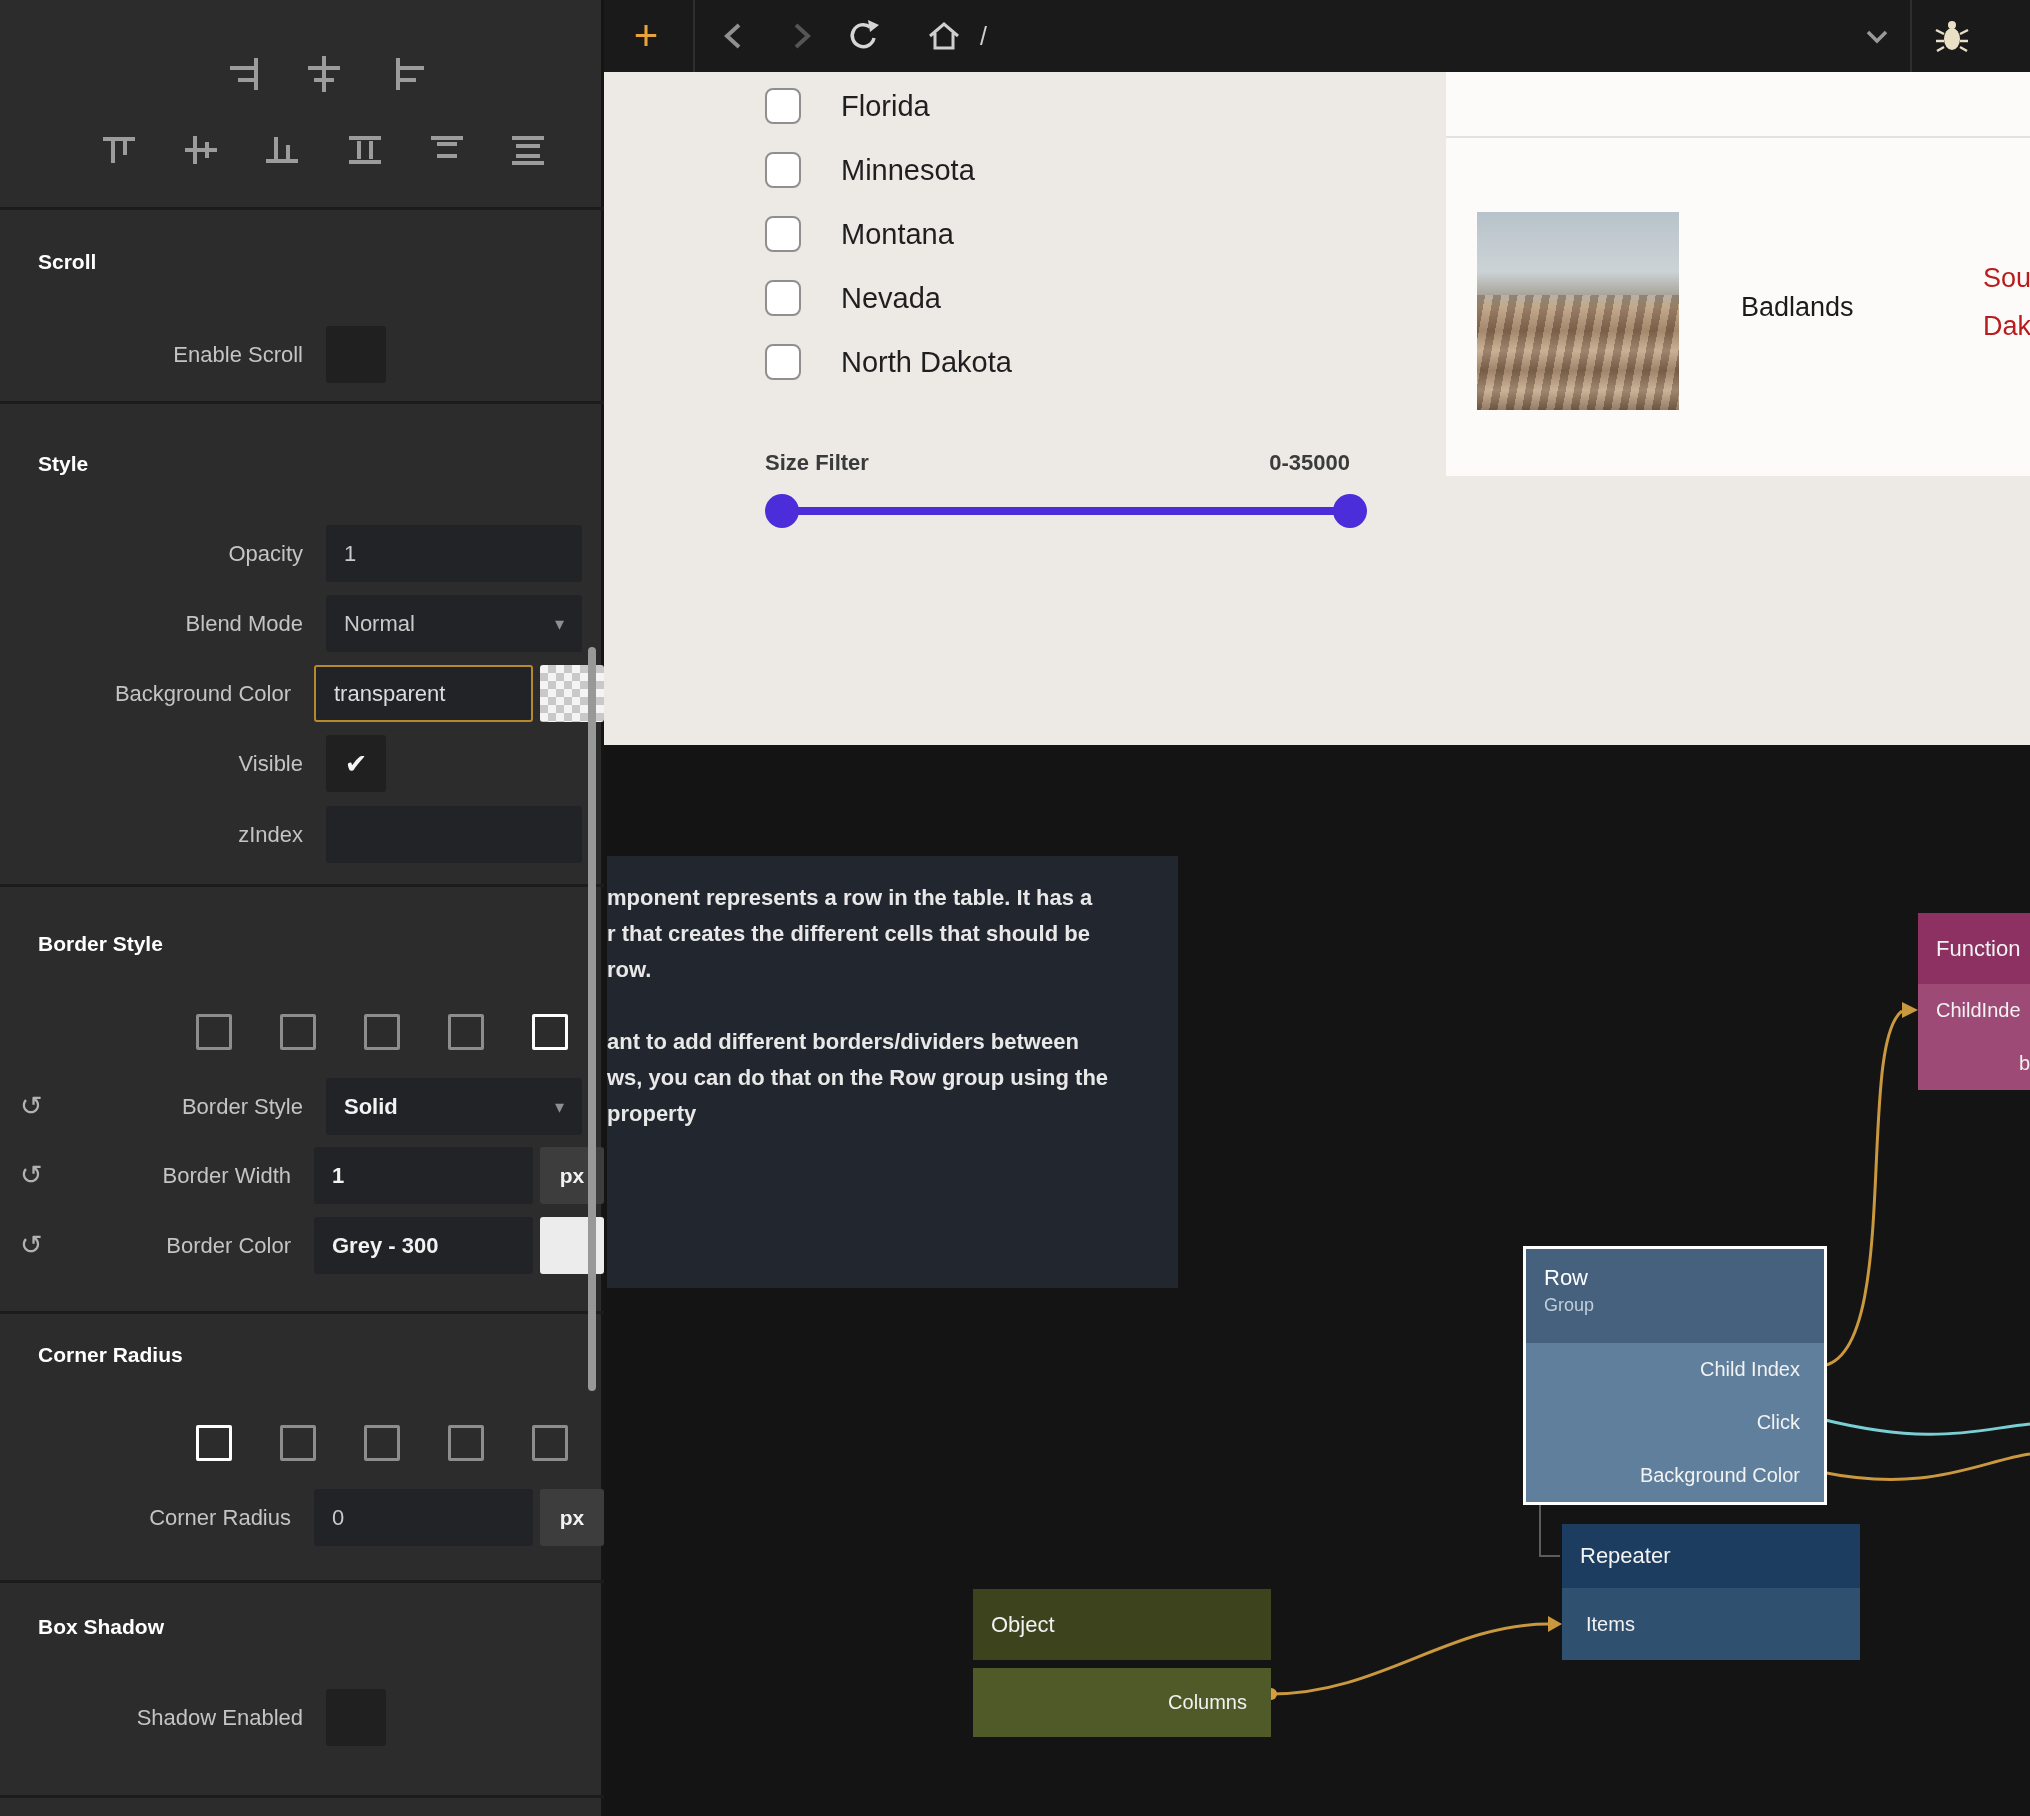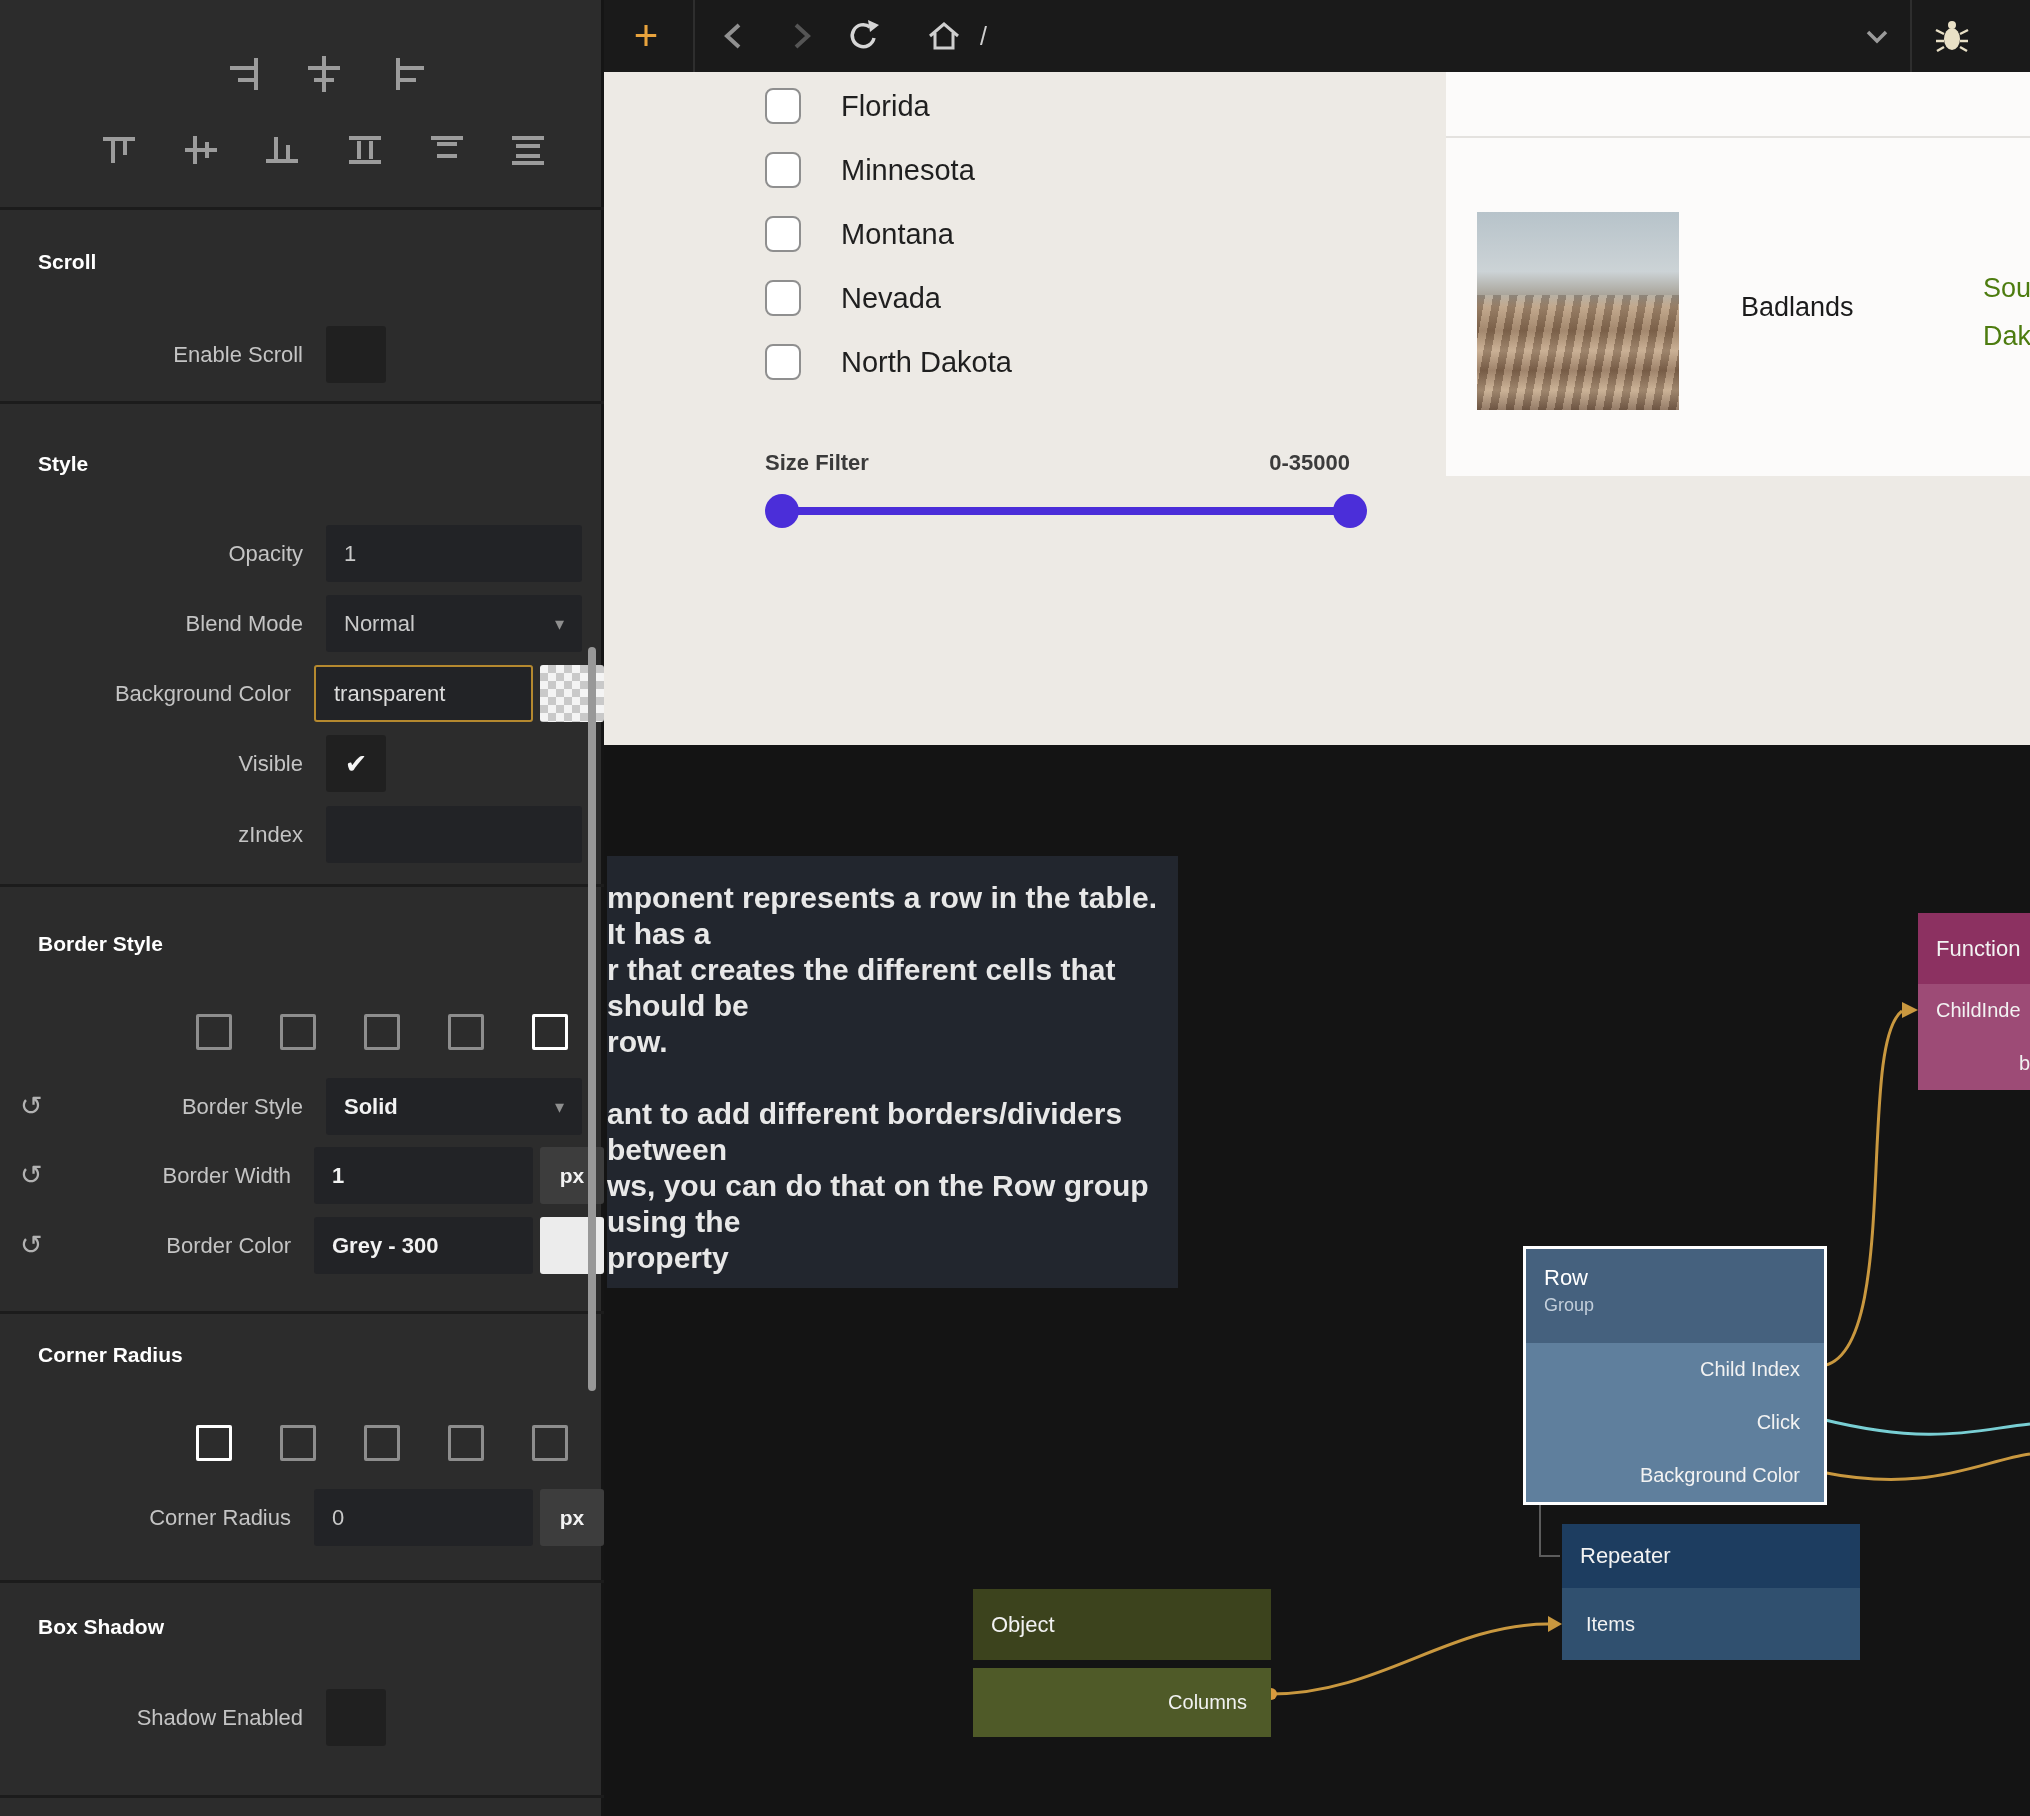--- a/index.html
+++ b/index.html
@@ -88,27 +88,27 @@
   #card { position:absolute; left:842px; top:0; width:588px; height:404px; background:#fcfbfa; }
   #card-sep { position:absolute; left:0; top:64px; width:588px; height:2px; background:#e4e2df; }
   #thumb { position:absolute; left:31px; top:140px; width:202px; height:198px;
            background:
              linear-gradient(180deg, #b7c3ca 0%, #ccd3d6 30%, #a9a49a 42%,
                #b59a7e 48%, #8f7258 60%, #bfa488 70%, #8a6d55 80%, #c0a68a 90%, #7d6350 100%);
   }
   #thumb .strata { position:absolute; left:0; top:42%; width:100%; height:58%;
            background:repeating-linear-gradient(100deg, rgba(60,40,25,.25) 0 8px, rgba(255,235,210,.18) 8px 16px); }
   #card-title { position:absolute; left:295px; top:220px; color:#1b1b1b; font-size:27px; }
-  #card-sub { position:absolute; left:537px; top:192px; color:#4d7c0f; font-size:27px; line-height:48px; }
+  #card-sub { position:absolute; left:537px; top:182px; color:#b91c1c; font-size:27px; line-height:48px; }
 
   
   #canvas { position:absolute; left:604px; top:745px; width:1426px; height:1071px;
             background:#141414; overflow:hidden; }
   #tip { position:absolute; left:3px; top:111px; width:571px; height:432px;
-         background:#22262e; color:#e8e8e8; font-size:30px; font-weight:700; line-height:36px; }
+         background:#22262e; color:#e8e8e8; font-size:22px; font-weight:700; line-height:36px; }
   #tip p:first-child { padding-top:24px; }
   #tip p + p { margin-top:36px; }
 
   #wires { position:absolute; left:0; top:0; }
 
   .node { position:absolute; width:298px; color:#f2f2f2; }
   .node .nhdr { height:71px; display:flex; align-items:center; padding:0 18px; font-size:22px; }
   .node .nrow { height:53px; display:flex; align-items:center; padding:0 24px; font-size:20px; }
   .node .nrow.right { justify-content:flex-end; }
 

